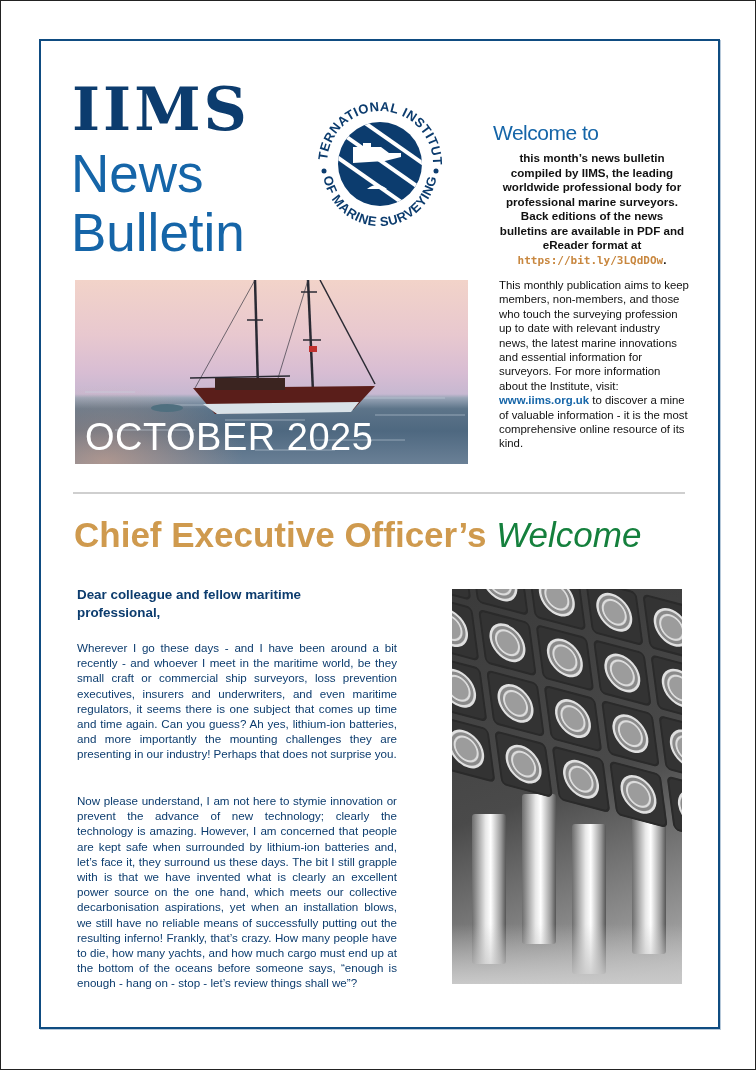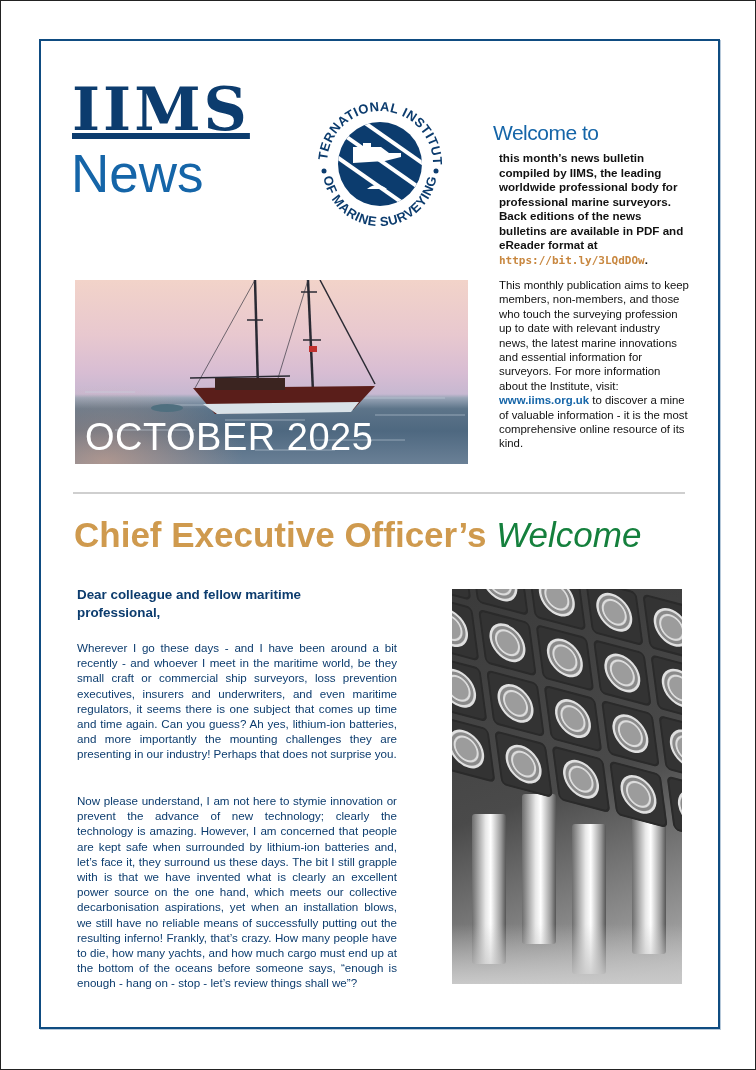--- a/index.html
+++ b/index.html
@@ -12,21 +12,21 @@
   }
   .inner-frame {
     position: absolute; left: 38px; top: 38px; width: 681px; height: 990px;
     border: 2px solid #0f4c81; box-shadow: 1px 1px 0 #b7c9da;
   }
 
   
   .mast-iims {
     position: absolute; left: 71px; top: 78px;
     font-family: "DejaVu Serif", serif; font-weight: bold;
-    font-size: 60px; line-height: 60px; color: #0c3c6e; letter-spacing: 3px; text-decoration: underline;
+    font-size: 60px; line-height: 60px; color: #0c3c6e; letter-spacing: 3px;
   }
   .mast-news, .mast-bulletin {
     position: absolute; left: 70px;
     font-family: "Liberation Sans", sans-serif;
     font-size: 53px; line-height: 56px; color: #1565a8;
   }
   .mast-news { top: 145px; }
   .mast-bulletin { top: 204px; }
 
   
@@ -34,21 +34,21 @@
 
   
   .welcome-title {
     position: absolute; left: 492px; top: 114px;
     font-family: "Liberation Sans", sans-serif; font-size: 21px; line-height: 36px;
     color: #1565a8; letter-spacing: -0.5px;
   }
   .welcome-intro {
     position: absolute; left: 498px; top: 150px; width: 186px;
     font-family: "Liberation Sans", sans-serif; font-weight: bold;
-    font-size: 11.6px; line-height: 14.5px; color: #111;
+    font-size: 11.6px; line-height: 14.5px; color: #111; text-align: center;
   }
   .welcome-intro .link-orange { color: #c8873f; font-family: "DejaVu Sans Mono", monospace; font-size: 11px; }
   .welcome-body {
     position: absolute; left: 498px; top: 277px; width: 192px;
     font-family: "Liberation Sans", sans-serif;
     font-size: 11.4px; line-height: 14.4px; color: #111;
   }
   .welcome-body .link-blue { color: #1565a8; font-weight: bold; }
 
   
@@ -122,20 +122,21 @@
   }
 </style>
 </head>
 <body>
 
 <div class="outer-frame">
   <div class="inner-frame"></div>
 
   <div class="mast-iims">IIMS</div>
   <div class="mast-news">News</div>
+  <div class="mast-bulletin">Bulletin</div>
 
   <div class="logo">
     <svg width="150" height="150" viewBox="0 0 150 150">
       <defs>
         <path id="topArc" d="M 22 75 A 53 53 0 0 1 128 75"></path>
         <path id="botArc" d="M 18 80 A 57 57 0 0 0 132 80"></path>
         <clipPath id="innerClip">
             <circle cx="75" cy="75" r="42"></circle>
           </clipPath>
       </defs>

